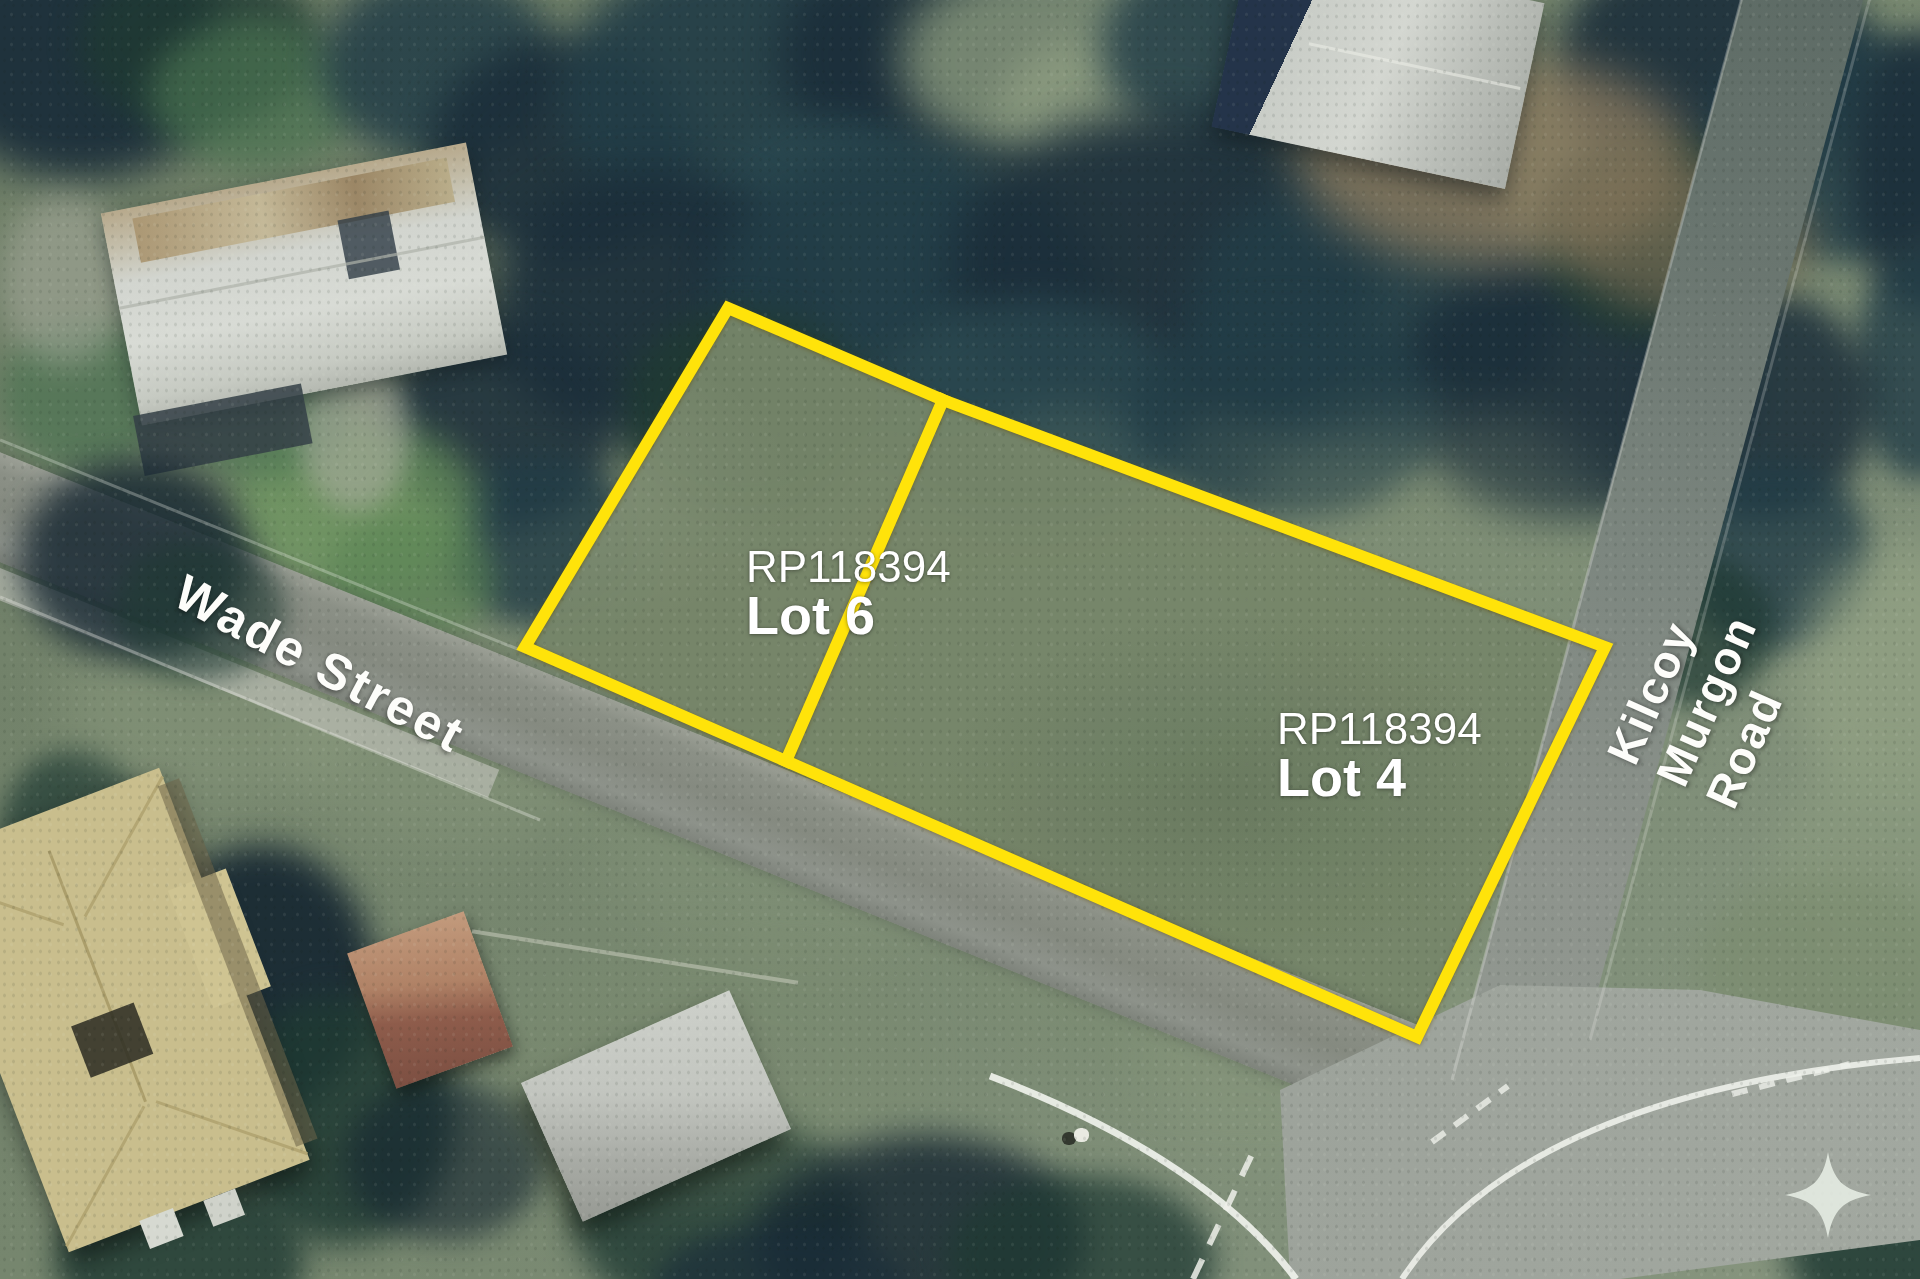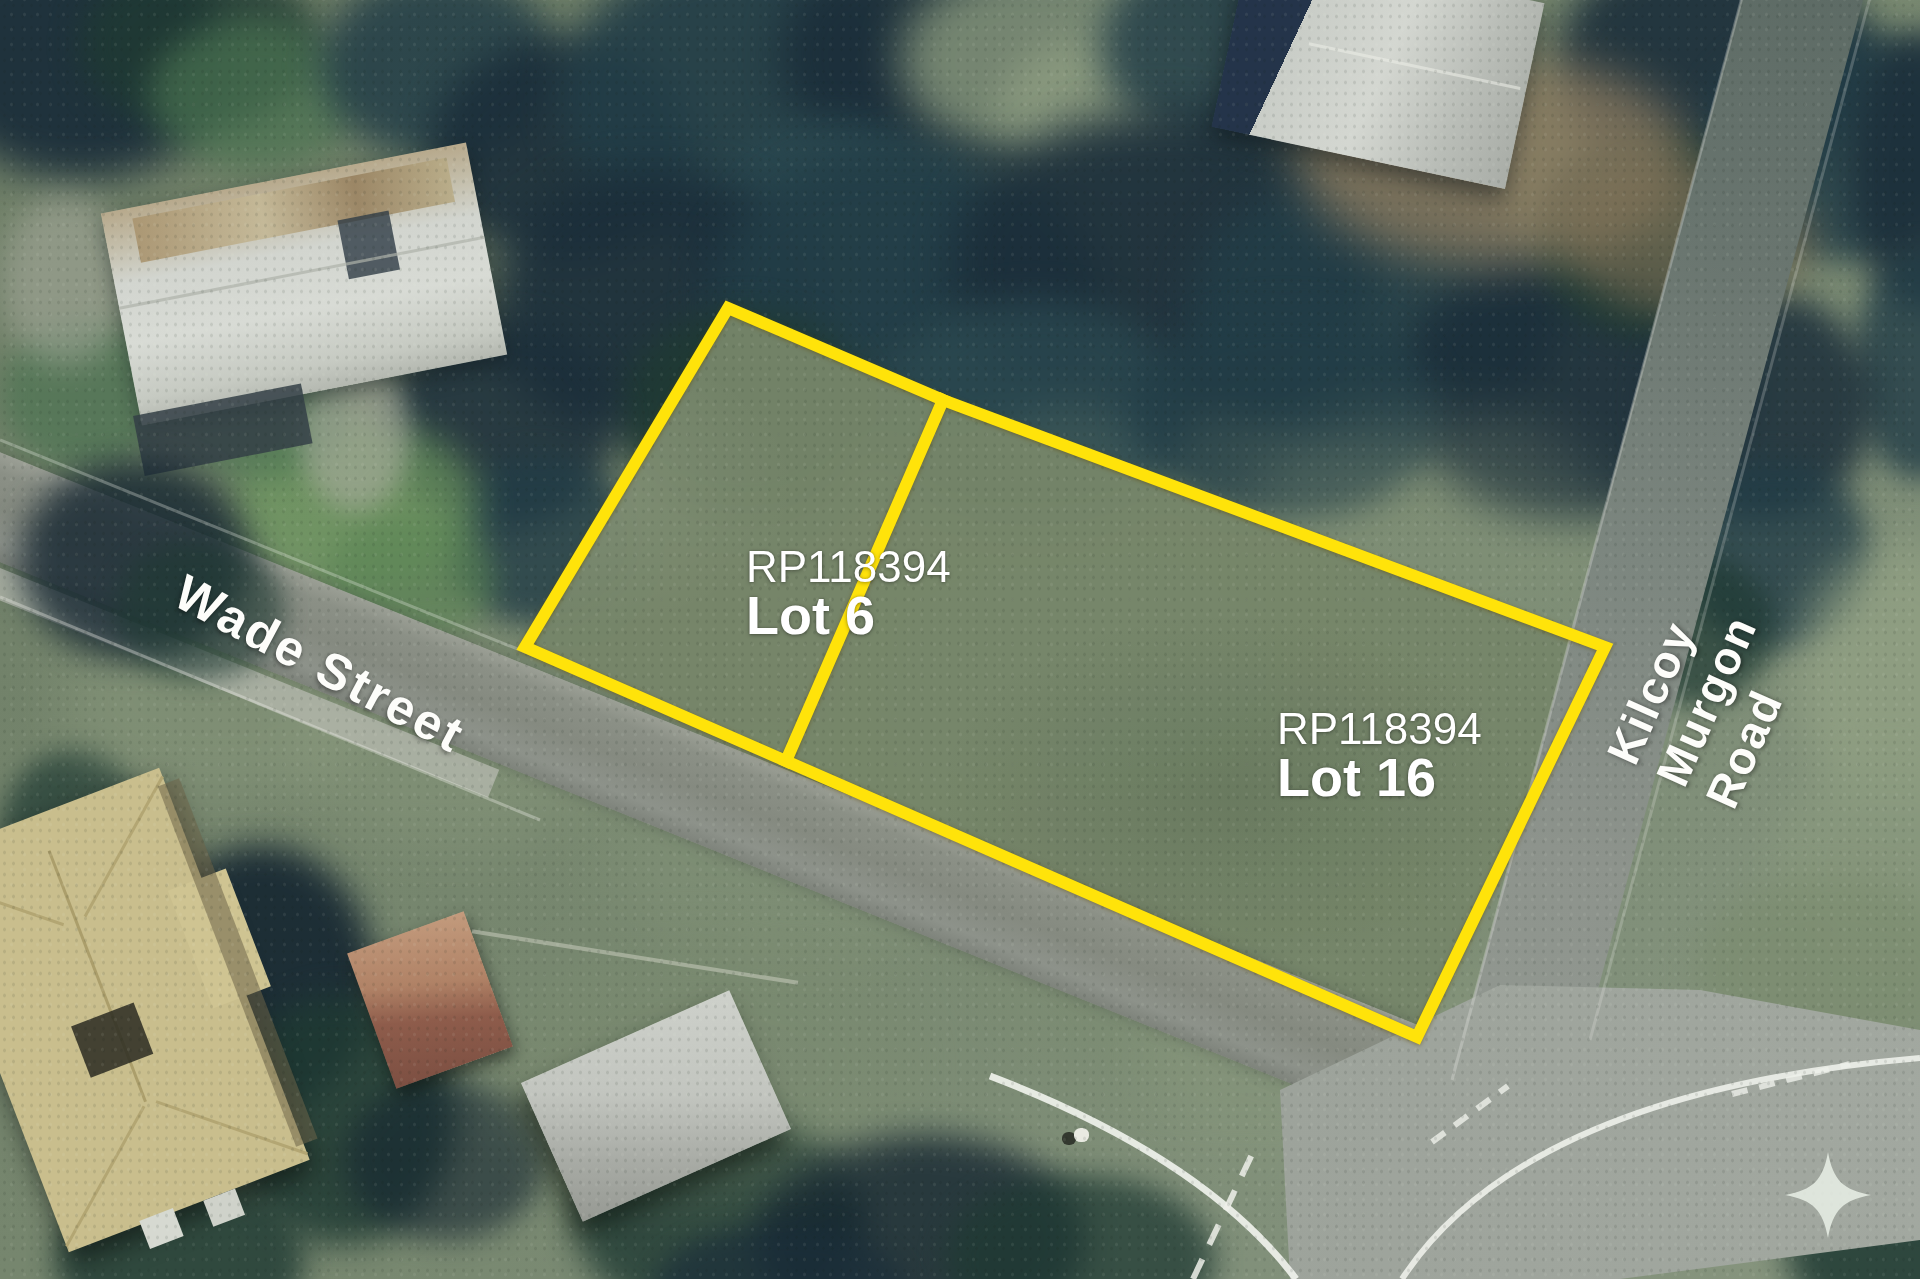--- a/index.html
+++ b/index.html
@@ -172,21 +172,21 @@
       <line x1="943" y1="400" x2="786" y2="761"></line>
     </g>
   </svg>
 
   <div class="lbl" style="left:746px;top:543px;transform:translate(-50%,-50%);">
     <div class="lot-name">Lot 6</div>
     <div class="lot-plan">RP118394</div>
   </div>
 
   <div class="lbl" style="left:1277px;top:705px;transform:translate(-50%,-50%);">
-    <div class="lot-name">Lot 16</div>
+    <div class="lot-name">Lot 4</div>
     <div class="lot-plan">RP118394</div>
   </div>
 
   <div class="street" style="left:320px;top:664px;transform:translate(-50%,-50%) rotate(28deg);font-size:50px;letter-spacing:3px;">Wade Street</div>
 
   <div class="street" style="left:1712px;top:688px;transform:translate(-50%,-50%) rotate(-66deg);font-size:46px;letter-spacing:2px;">Kilcoy Murgon Road</div>
 
   <svg style="left:1785px;top:1152px" width="86" height="86" viewBox="0 0 86 86">
     <path d="M 43,0 C 48,28 58,38 86,43 C 58,48 48,58 43,86 C 38,58 28,48 0,43 C 28,38 38,28 43,0 Z" fill="#e9f0e6" opacity="0.85"></path>
   </svg>

